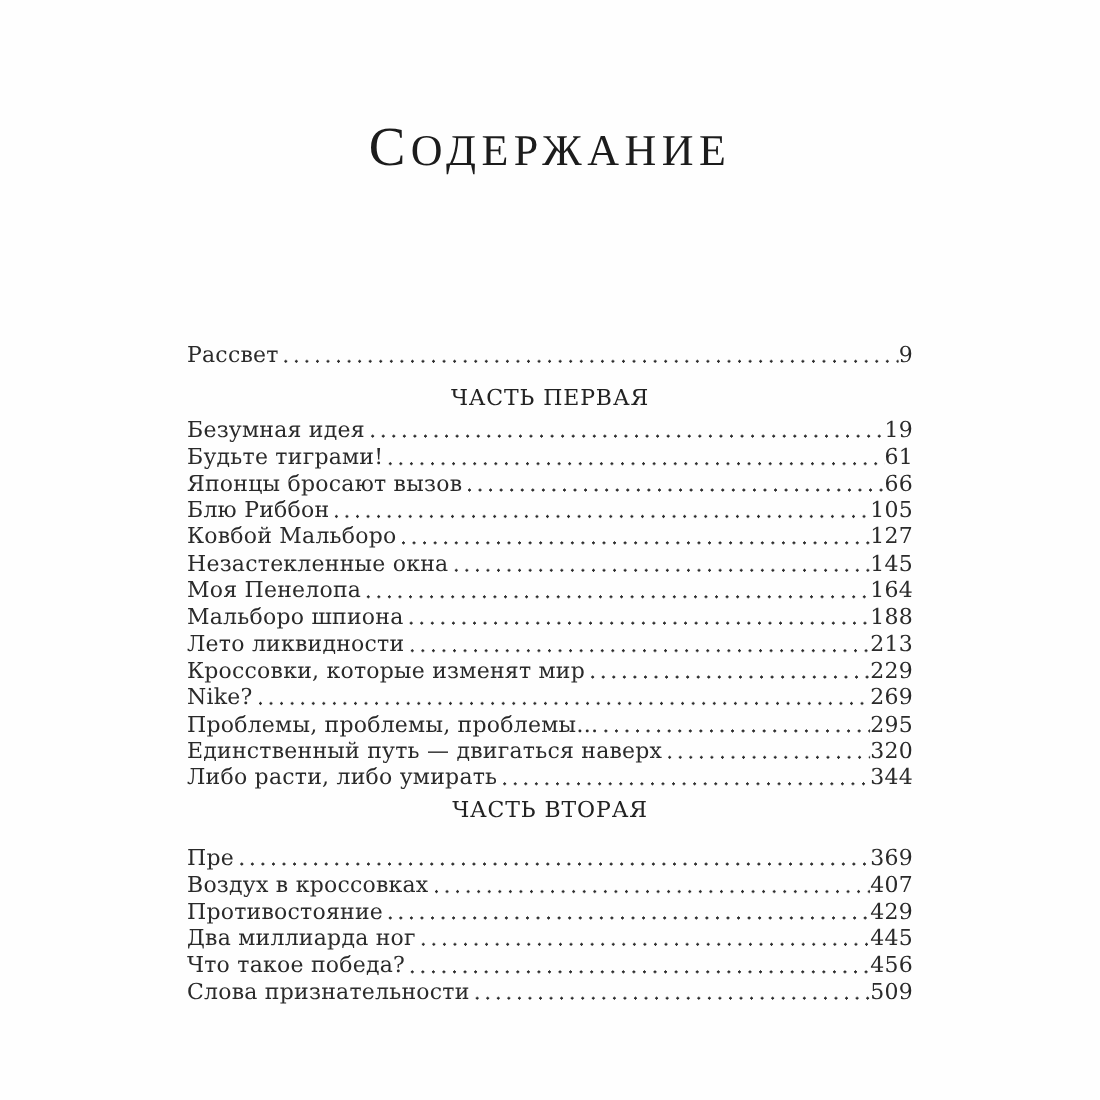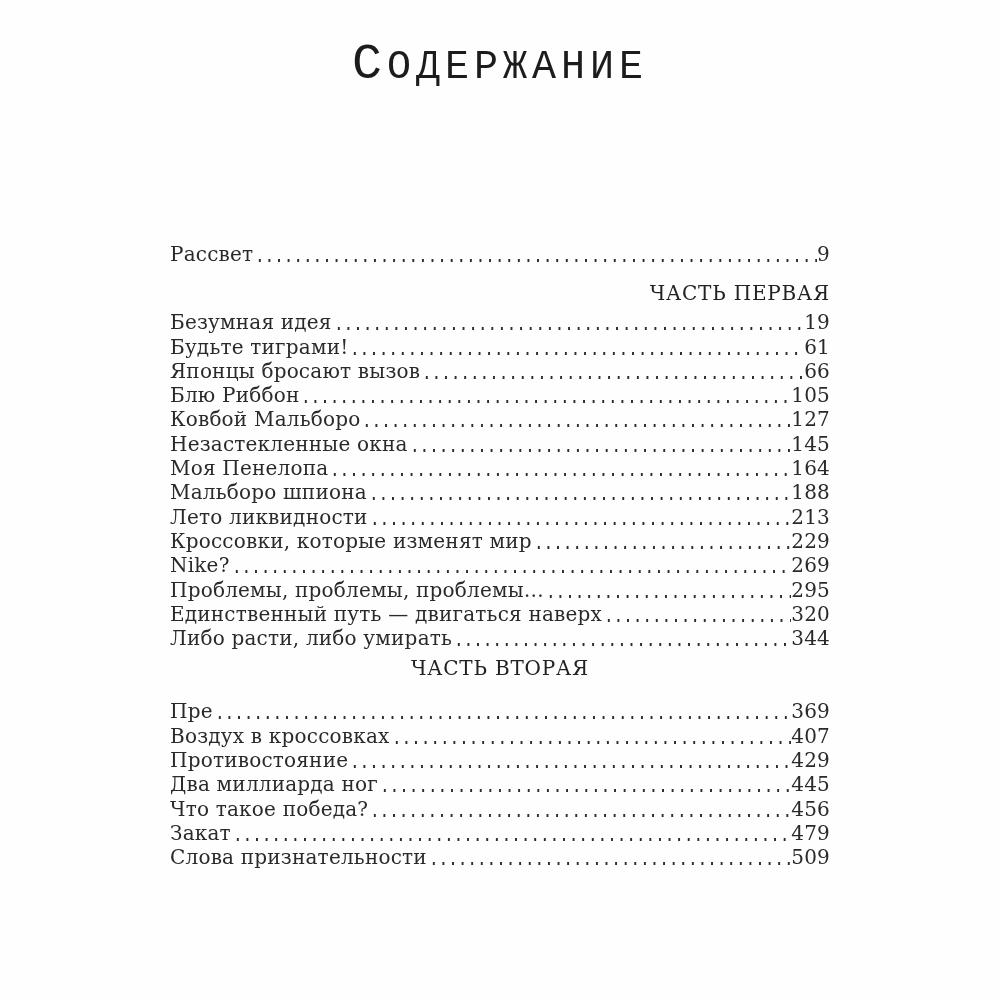--- a/index.html
+++ b/index.html
@@ -10,23 +10,23 @@
     font-family: "DejaVu Serif", serif;
     color: #2a2a2a;
   }
   .page {
     width: 1000px; height: 1000px;
     background: #fefefe;
     box-sizing: border-box;
   }
   .page-title {
     margin: 0;
-    padding-top: 40px;
+    padding-top: 108px;
     text-align: center;
-    font-family: Liberation Mono, monospace;
+    font-family: Liberation Serif, serif;
     font-weight: normal;
     font-size: 40px;
     line-height: 1;
     letter-spacing: 5px;
     color: #1c1c1c;
   }
   .page-title::first-letter {
     font-size: 50px;
   }
   .content {
@@ -54,21 +54,21 @@
     background-position: left 0px bottom 4.5px;
   }
   .pagenum { flex: 0 0 auto; text-align: right; letter-spacing: 0.2px; }
   .section-header {
     text-align: center;
     font-size: 20px;
     line-height: 22px;
     letter-spacing: 0.8px;
     color: #222;
   }
-  .section-header.first  { margin-top: 16px; margin-bottom: 6px; text-align: right; }
+  .section-header.first  { margin-top: 16px; margin-bottom: 6px; }
   .section-header.second { margin-top: 7px;  margin-bottom: 20px; }
 </style>
 </head>
 <body>
 
 <div class="page">
   <h1 class="page-title">СОДЕРЖАНИЕ</h1>
 
   <div class="content toc">
 
@@ -172,24 +172,19 @@
       <span class="label">Два миллиарда ног</span>
       <span class="leader"></span>
       <span class="pagenum">445</span>
     </div>
     <div class="row">
       <span class="label">Что такое победа?</span>
       <span class="leader"></span>
       <span class="pagenum">456</span>
     </div>
     <div class="row">
-      <span class="label">Закат</span>
-      <span class="leader"></span>
-      <span class="pagenum">479</span>
-    </div>
-    <div class="row">
       <span class="label">Слова признательности</span>
       <span class="leader"></span>
       <span class="pagenum">509</span>
     </div>
 
   </div>
 </div>
 
 </body></html>

